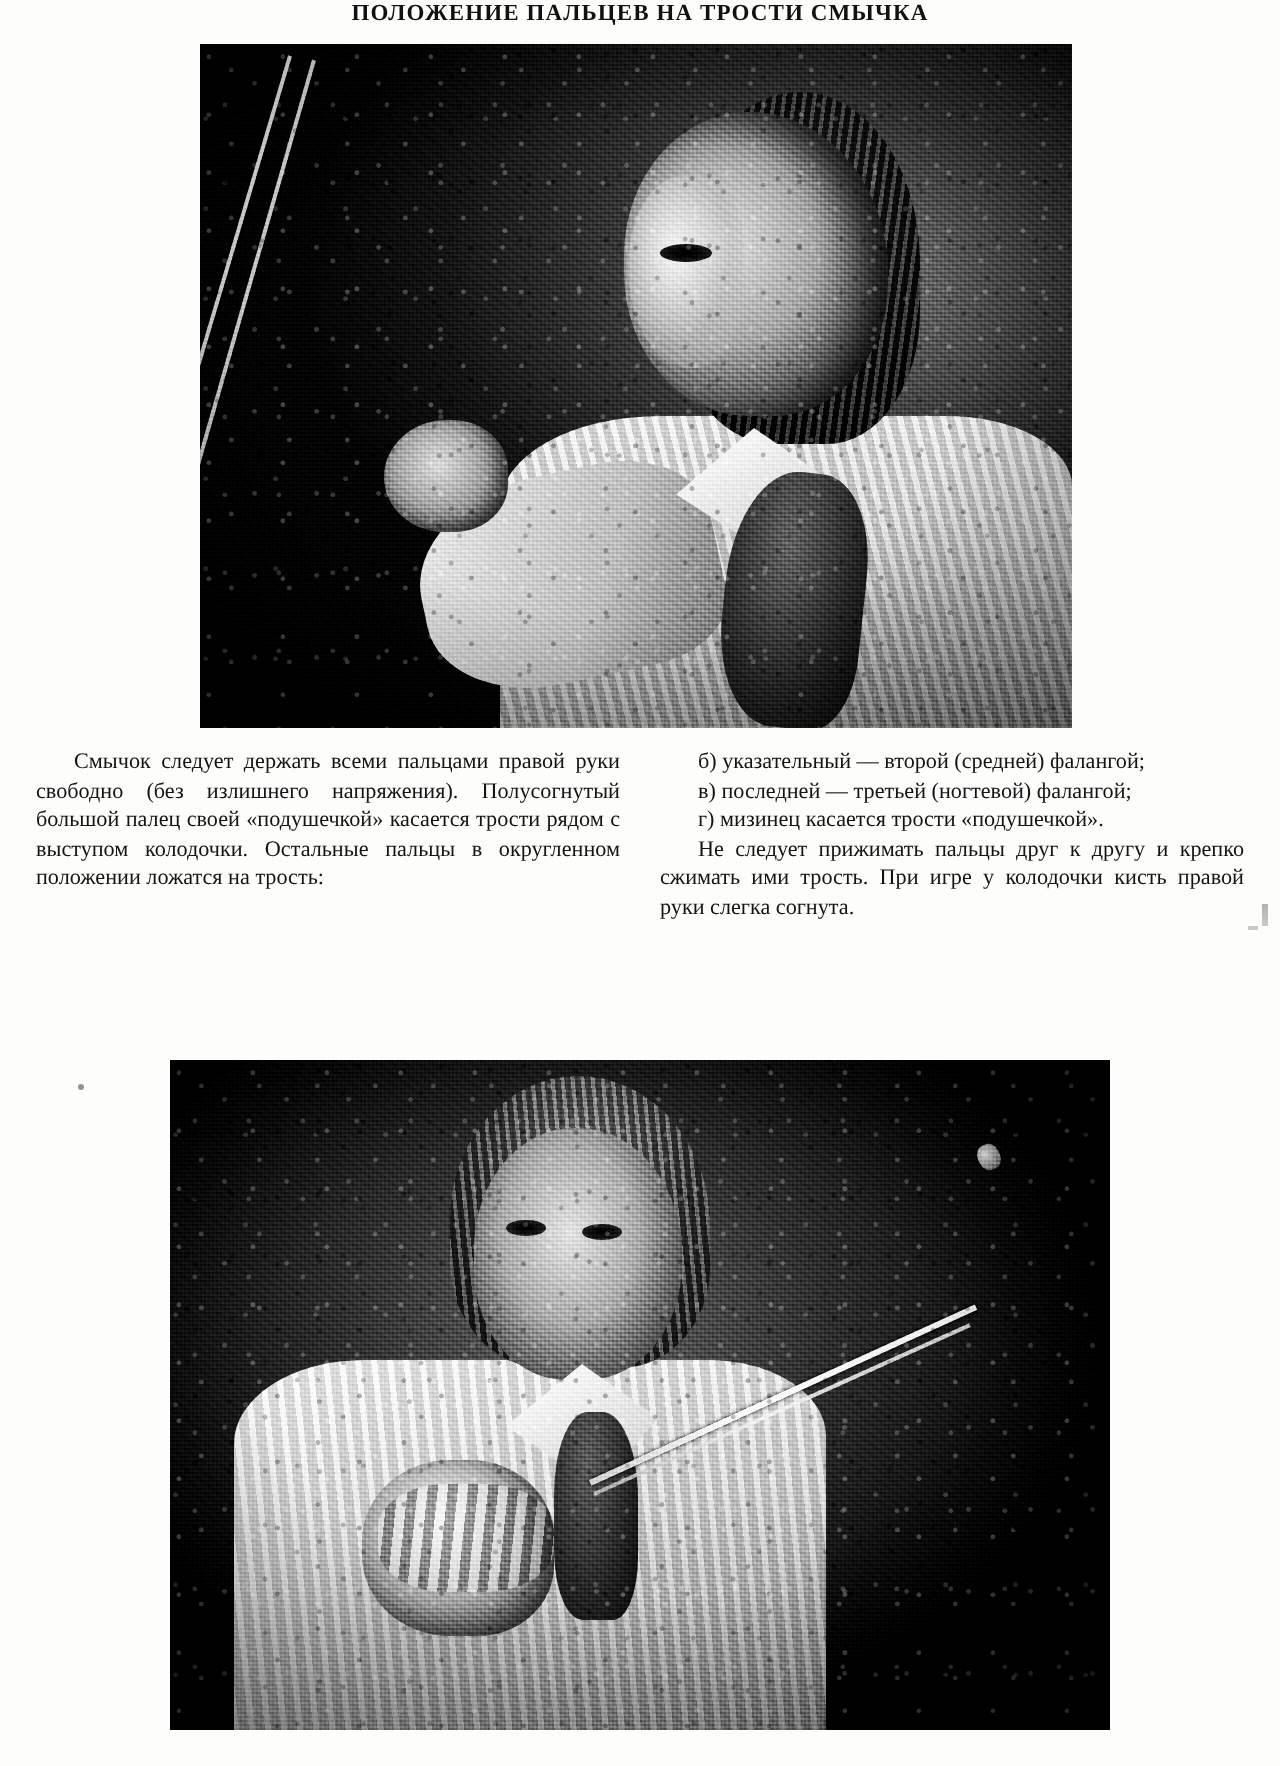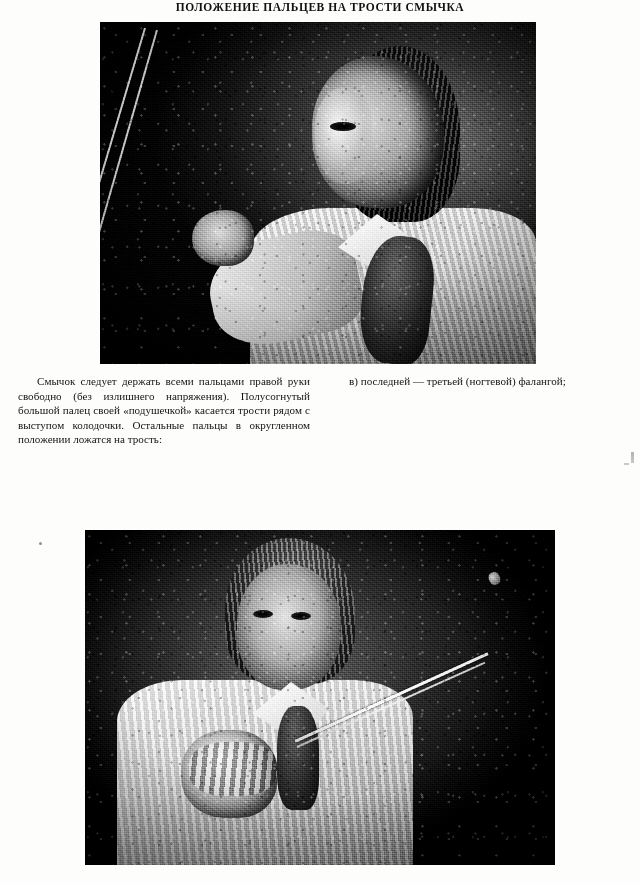--- a/index.html
+++ b/index.html
@@ -286,21 +286,24 @@
     <div class="vignette"></div>
   </div>
 
   <div class="text-block">
 
     <div class="col" id="col-left">
       <p class="indent">Смычок следует держать всеми пальцами правой руки свободно (без излишнего напряжения). Полусогнутый большой палец своей «подушечкой» касается трости рядом с выступом колодочки. Остальные пальцы в округленном положении ложатся на трость:</p>
     </div>
 
     <div class="col" id="col-right">
+      <p class="indent">б) указательный — второй  (средней) фалангой;</p>
       <p class="indent">в) последней — третьей  (ногтевой) фалангой;</p>
+      <p class="indent">г) мизинец касается трости «подушечкой».</p>
+      <p class="indent">Не следует прижимать пальцы друг к другу и крепко сжимать ими трость. При игре у колодочки кисть правой руки слегка согнута.</p>
     </div>
 
   </div>
 
   <div class="photo" id="photo-bottom">
     <div class="bg"></div>
     <div class="torso"></div>
     <div class="hair"></div>
     <div class="head"></div>
     <div class="eye-l"></div>

